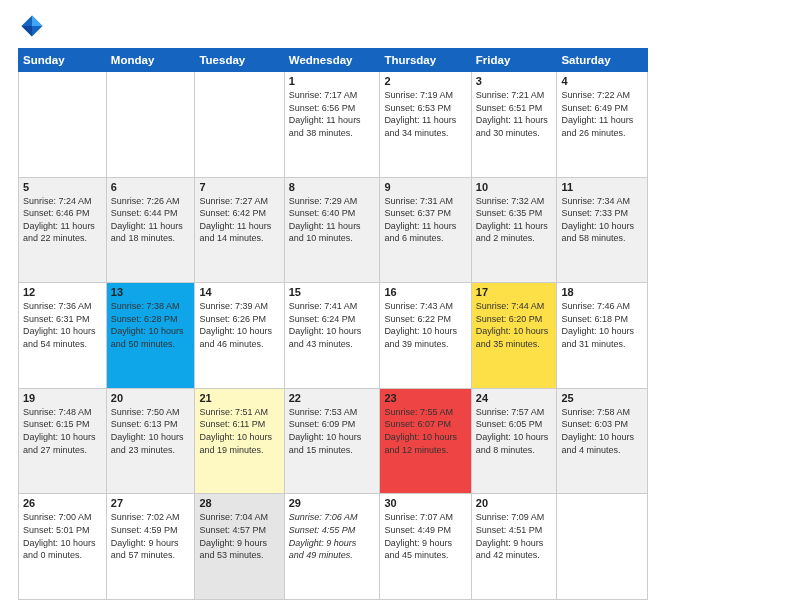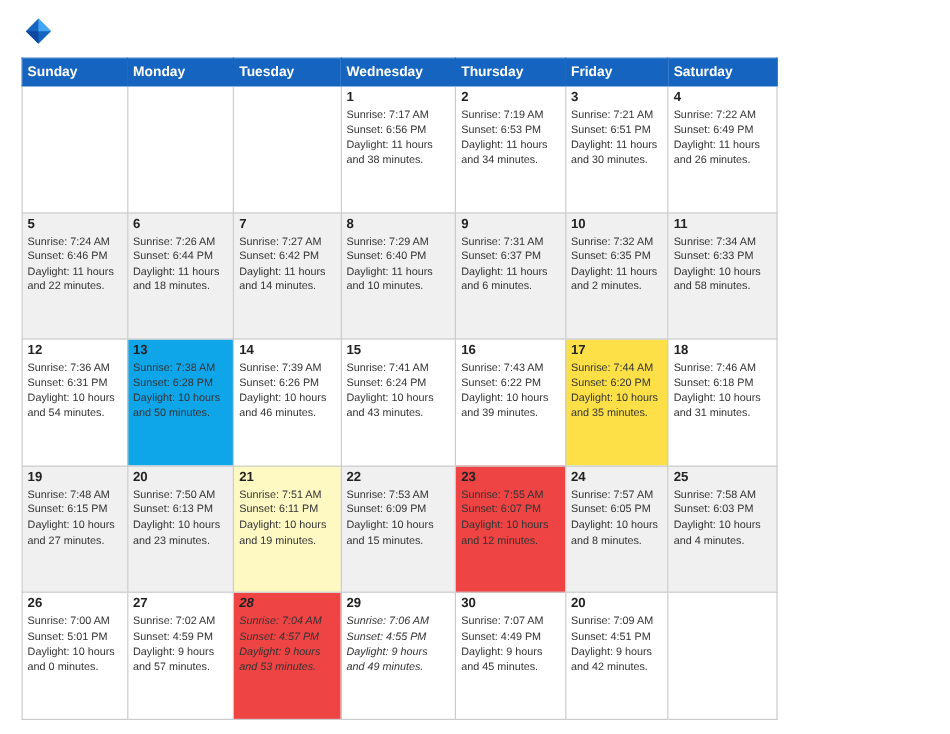--- a/index.html
+++ b/index.html
@@ -213,21 +213,21 @@
           <td style="background: rgb(240, 240, 240);">
             <span class="day-num">10</span>
             <div class="day-info" style="white-space: pre-line;">Sunrise: 7:32 AM
 Sunset: 6:35 PM
 Daylight: 11 hours
 and 2 minutes.</div>
           </td>
           <td style="background: rgb(240, 240, 240);">
             <span class="day-num">11</span>
             <div class="day-info" style="white-space: pre-line;">Sunrise: 7:34 AM
-Sunset: 6:33 PM
+Sunset: 7:33 PM
 Daylight: 10 hours
 and 58 minutes.</div>
           </td>
         </tr>
         <tr>
           <td style="background: rgb(255, 255, 255);">
             <span class="day-num">12</span>
             <div class="day-info" style="white-space: pre-line;">Sunrise: 7:36 AM
 Sunset: 6:31 PM
 Daylight: 10 hours
@@ -335,21 +335,21 @@
 Daylight: 10 hours
 and 0 minutes.</div>
           </td>
           <td style="background: rgb(255, 255, 255);">
             <span class="day-num">27</span>
             <div class="day-info" style="white-space: pre-line;">Sunrise: 7:02 AM
 Sunset: 4:59 PM
 Daylight: 9 hours
 and 57 minutes.</div>
           </td>
-          <td style="background: #ef4444; font-style: italic;">
+          <td style="background: #e5e5e5;">
             <span class="day-num">28</span>
             <div class="day-info" style="white-space: pre-line;">Sunrise: 7:04 AM
 Sunset: 4:57 PM
 Daylight: 9 hours
 and 53 minutes.</div>
           </td>
           <td style="background: rgb(255, 255, 255);">
             <span class="day-num">29</span>
             <div class="day-info" style="white-space: pre-line; font-style: italic;">Sunrise: 7:06 AM
 Sunset: 4:55 PM

